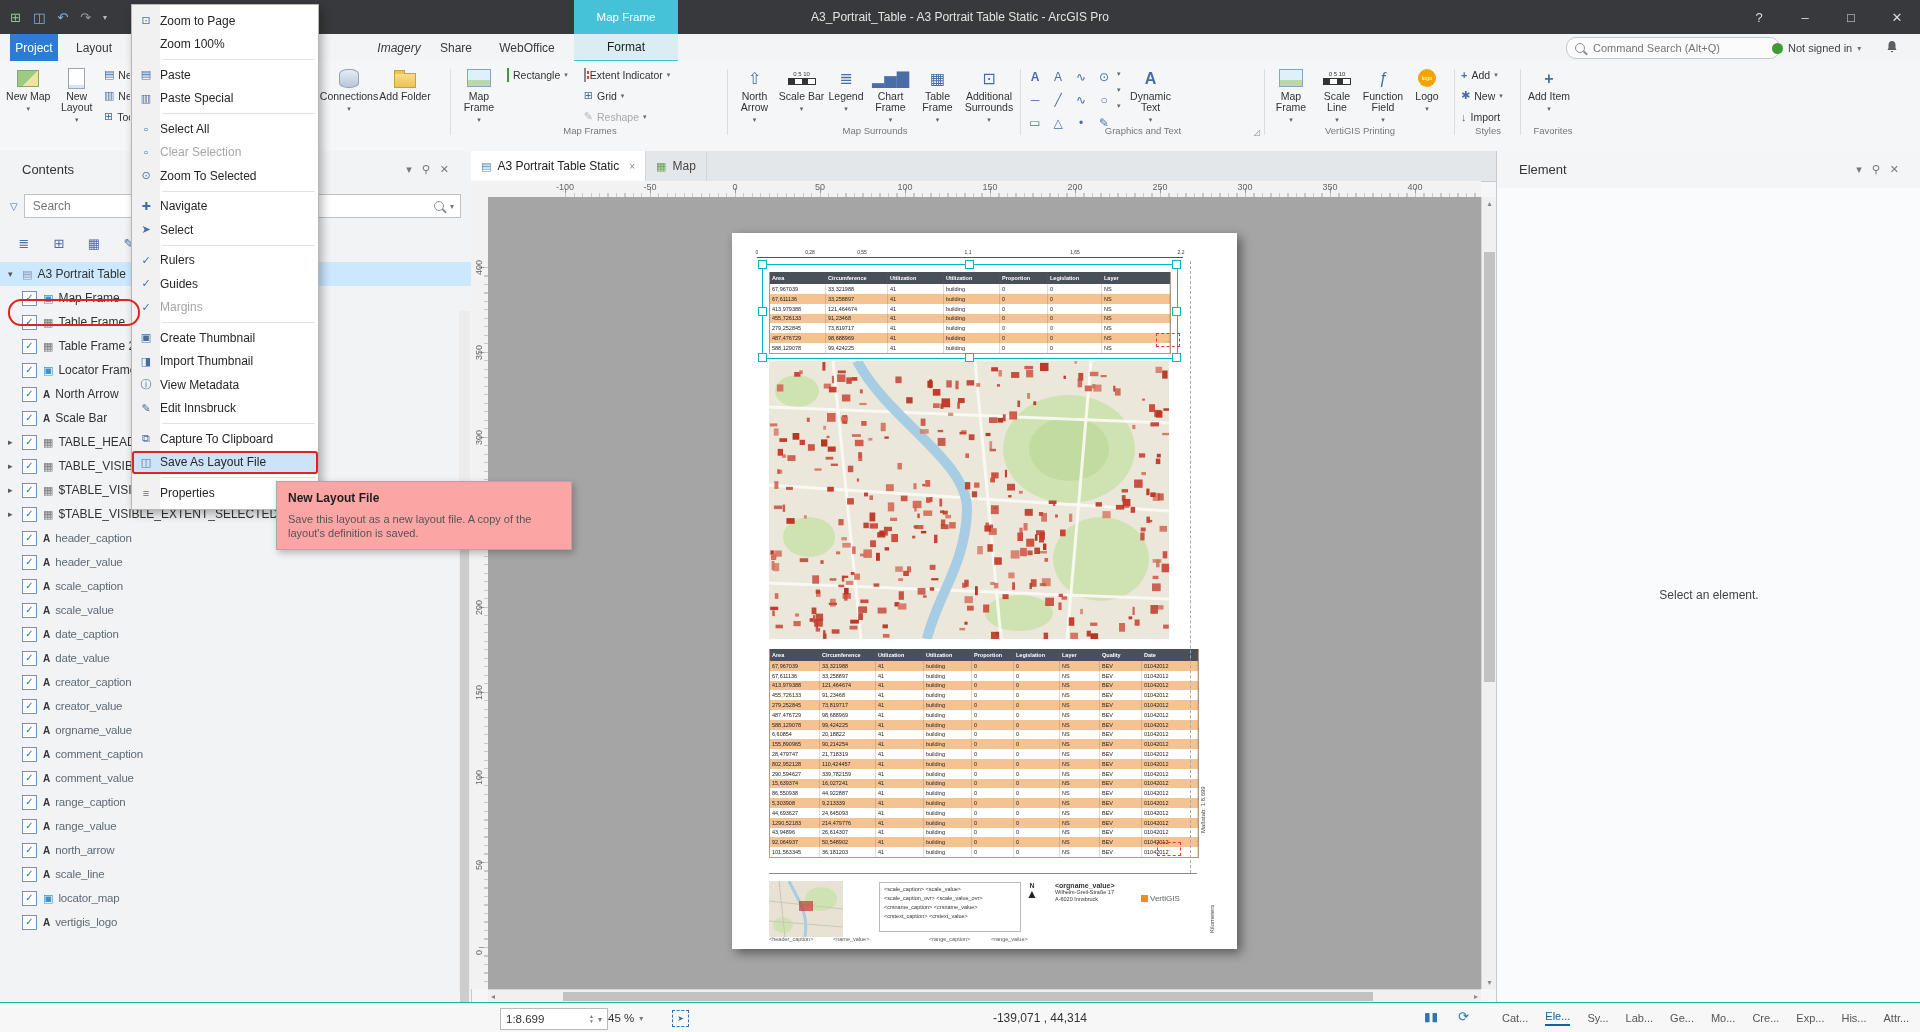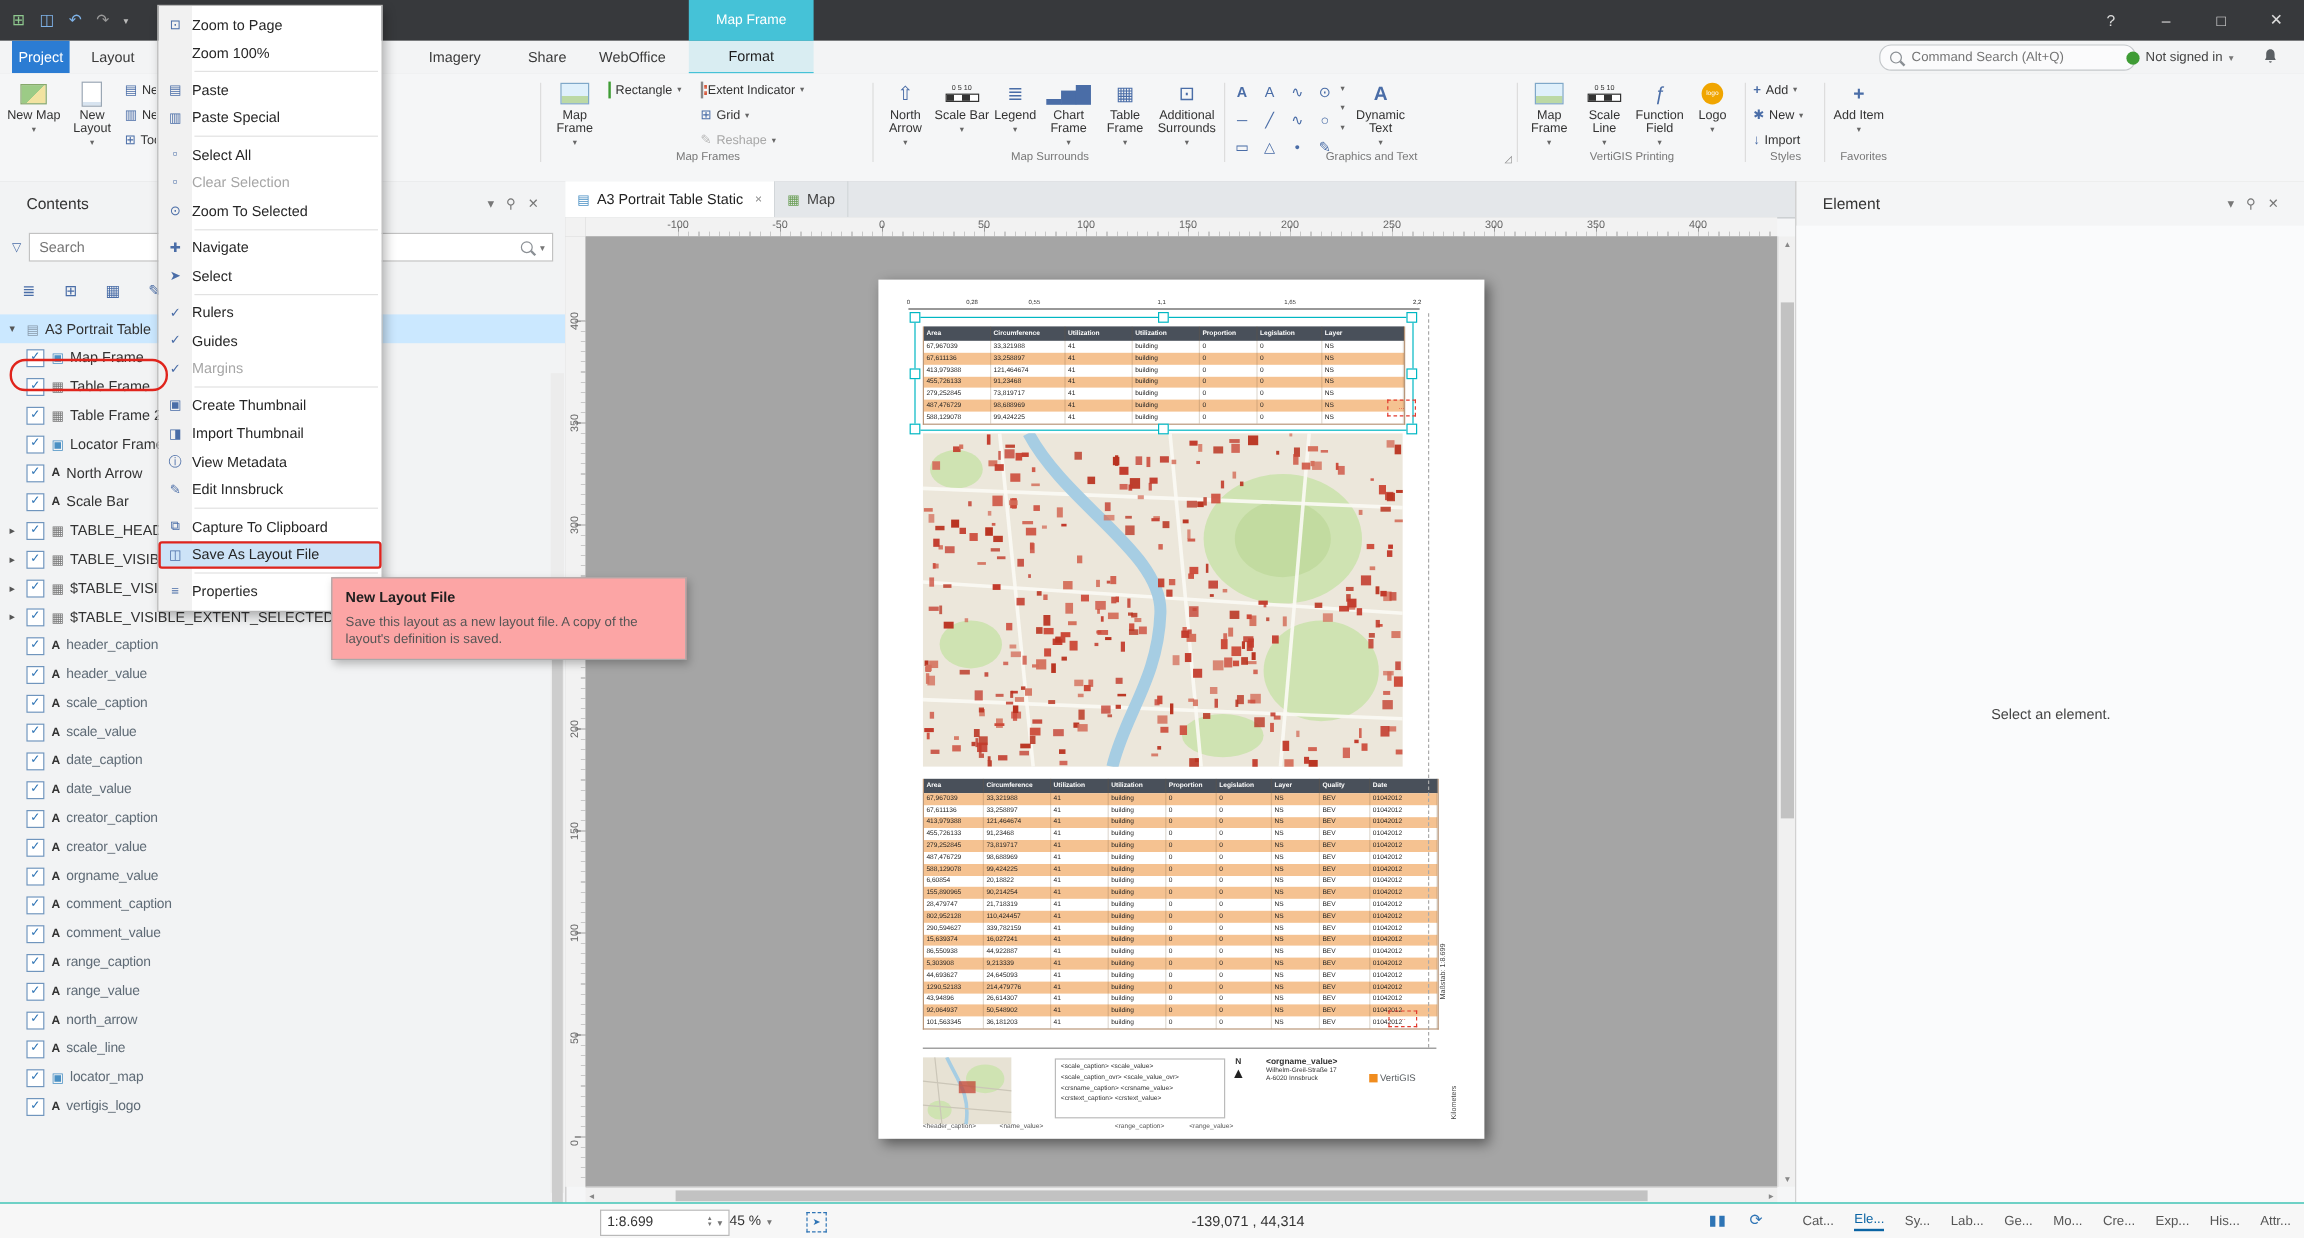--- a/index.html
+++ b/index.html
@@ -168,20 +168,21 @@
 <body>
 
 <div id="titlebar">
   <div class="qat">
     <span class="gicon">⊞</span>
     <span>◫</span>
     <span>↶</span>
     <span class="dim">↷</span>
     <span class="tiny">▾</span>
   </div>
+  <div class="wtitle">A3_Portrait_Table - A3 Portrait Table Static - ArcGIS Pro</div>
   <div class="ctx-head">Map Frame</div>
   <div class="winbtns">
     <span>?</span>
     <span>–</span>
     <span>□</span>
     <span>✕</span>
   </div>
 </div>
 
 <div id="tabsrow">
@@ -200,21 +201,21 @@
   <div id="bellwrap">
     <svg width="12" height="13">
         <path d="M6 1 C3.5 1 2.5 3 2.5 5 L2.5 8 L1.5 10 L10.5 10 L9.5 8 L9.5 5 C9.5 3 8.5 1 6 1 Z M4.8 11 a1.2 1.2 0 0 0 2.4 0 Z" fill="#5a5f63"></path>
       </svg>
   </div>
 <div class="tab project" style="left: 10px; width: 48px;">Project</div>
     <div class="tab" style="left: 66px; width: 56px;">Layout</div>
     <div class="tab" style="left: 130px; width: 50px;">Insert</div>
     <div class="tab" style="left: 188px; width: 60px;">Analysis</div>
     <div class="tab" style="left: 256px; width: 62px;">View</div>
-    <div class="tab" style="left: 348px; width: 62px;">Imagery</div>
+    <div class="tab" style="left: 368px; width: 62px; font-style: italic;">Imagery</div>
     <div class="tab" style="left: 432px; width: 48px;">Share</div>
     <div class="tab" style="left: 492px; width: 70px;">WebOffice</div>
   </div>
 
 <div id="ribbon">
   <div class="grp" style="left:4px;width:126px">
     <div class="bb">
       <span class="ri">
           <span class="ic-map"></span>
         </span>
@@ -237,20 +238,35 @@
           <span class="si">▥</span>
           <span>New Notebook</span>
         </div>
       <div class="sb">
           <span class="si">⊞</span>
           <span>Toolbox</span>
         </div>
     </div>
   </div>
 
+  <div class="grp" style="left:320px;width:128px">
+    <div class="bb" style="width:58px">
+      <span class="ri">
+          <span class="ic-cyl"></span>
+        </span>
+      <span>Connections</span>
+        <span class="caret">▾</span>
+    </div>
+    <div class="bb" style="width:54px">
+      <span class="ri">
+          <span class="ic-folder"></span>
+        </span>
+      <span>Add Folder</span>
+    </div>
+  </div>
   <div class="gsep" style="left:450px"></div>
 
   <div class="grp" style="left:454px;width:272px">
     <div class="bb">
       <span class="ri">
           <span class="ic-img"></span>
         </span>
       <span>Map Frame</span>
         <span class="caret">▾</span>
     </div>

